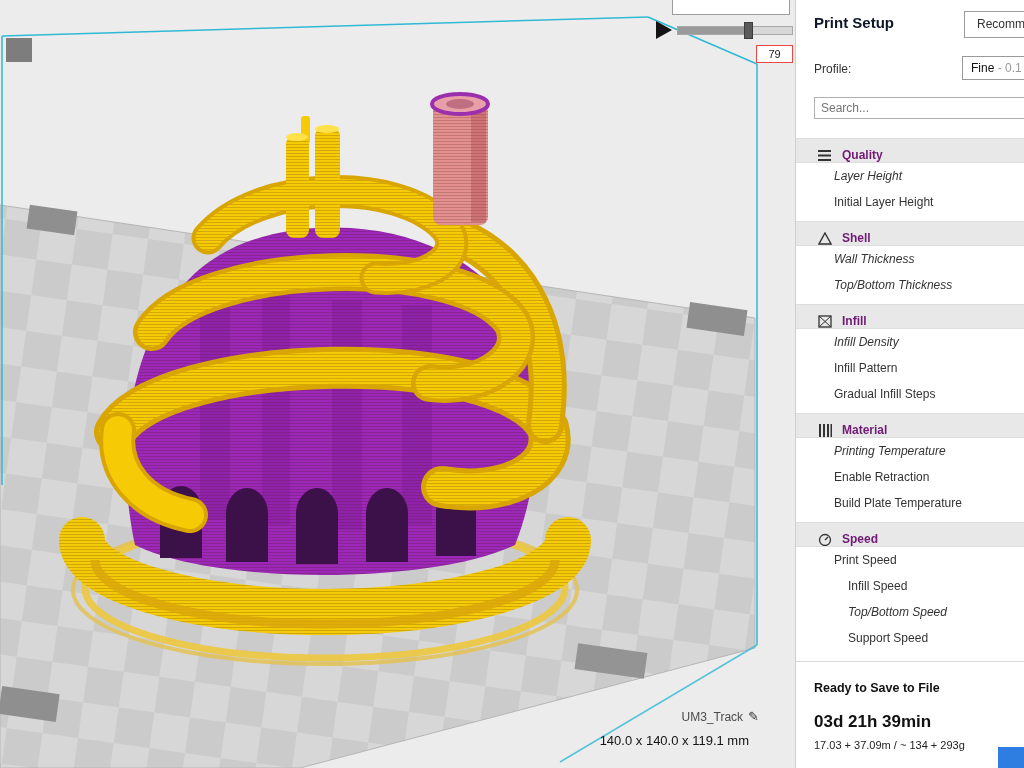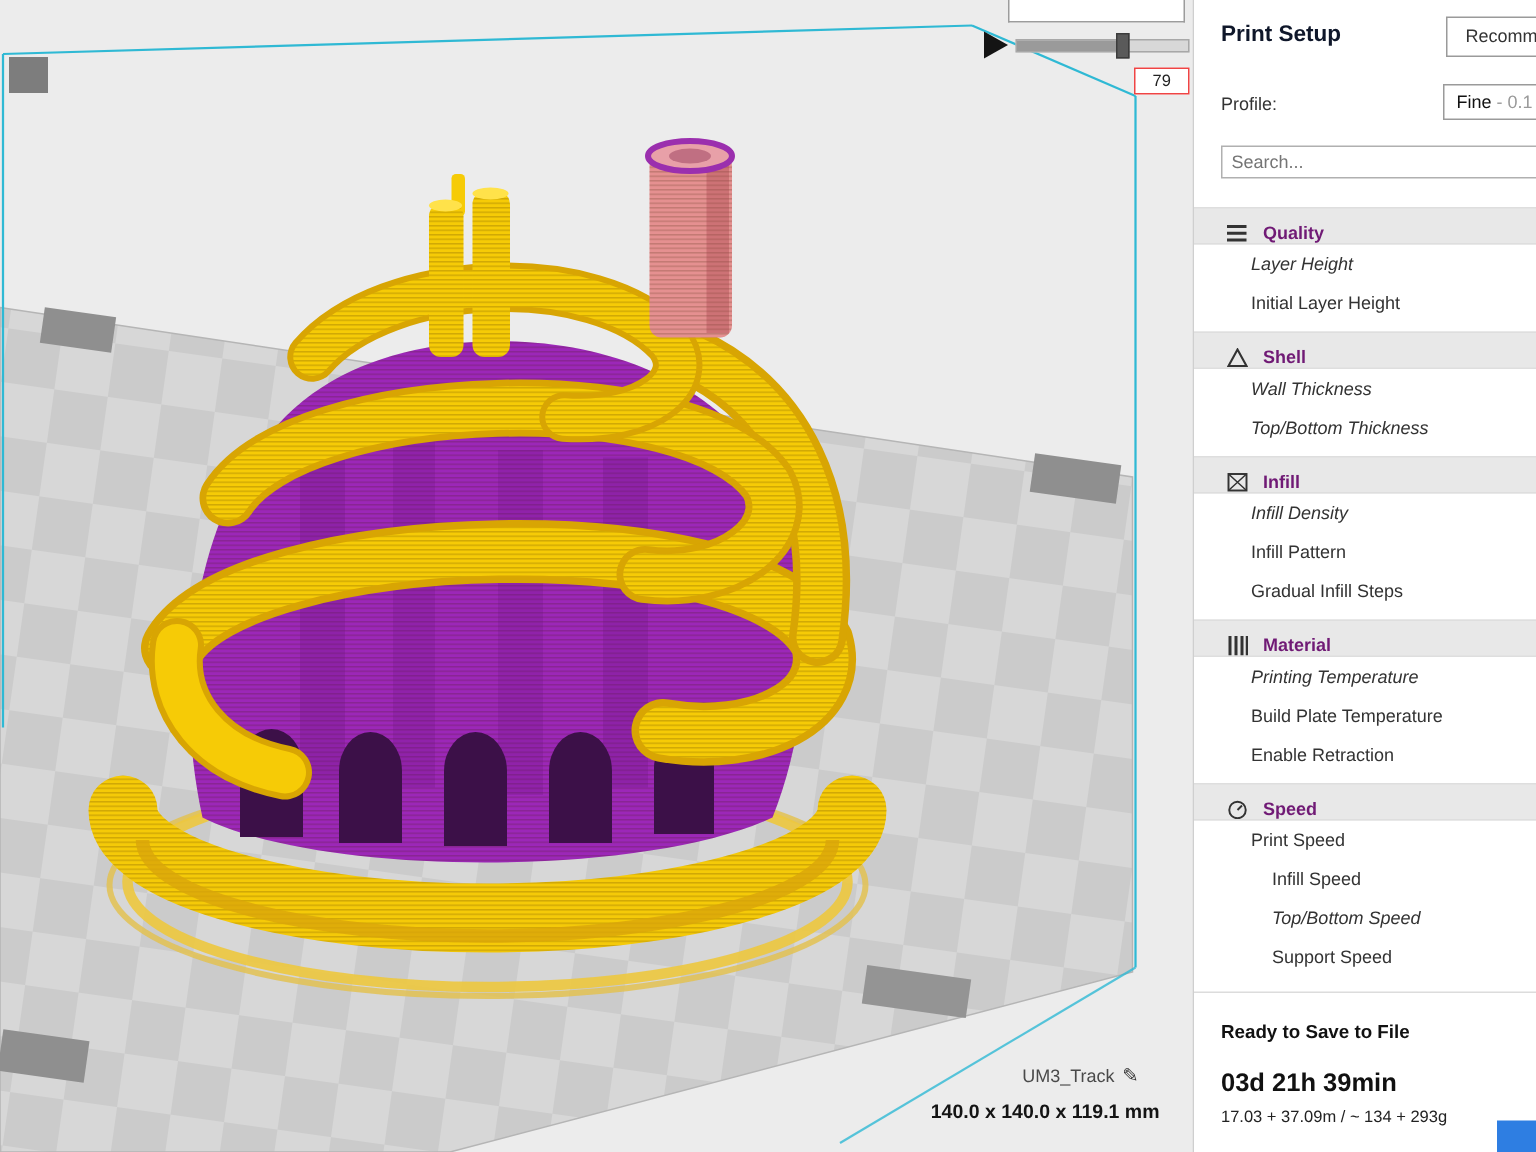--- a/index.html
+++ b/index.html
@@ -21,21 +21,21 @@
   .layer-value  { position:absolute; left:756px; top:45px; width:37px; height:18px;
         background:#fff; border:1px solid #ef4444; font-size:11px; color:#222;
         text-align:center; line-height:16px; }
   .play-btn { position:absolute; left:653px; top:20px; width:20px; height:20px;
         background:transparent; border:none; cursor:pointer; }
   .play-btn svg { display:block; }
 
   .jobname { position:absolute; right:36px; top:709px; font-size:12px; color:#4a4a4a;
         display:flex; align-items:center; gap:5px; cursor:pointer; }
   .pencil { font-size:13px; color:#333; }
-  .dims { position:absolute; right:22px; top:733px; font-size:13px; font-weight:bold; color:#141414; }
+  .dims { position:absolute; right:46px; top:733px; font-size:13px; font-weight:normal; color:#141414; }
 
   
   .panel { position:absolute; left:795px; top:0; width:229px; height:768px;
         background:#fff; border-left:1px solid #cfcfcf; overflow:hidden; }
   .ps-title { position:absolute; left:18px; top:14px; font-size:15px; font-weight:bold; color:#0f172a; }
   .mode-btn { position:absolute; left:168px; top:11px; height:27px; width:130px;
         border:1px solid #9a9a9a; background:#fff; font-size:12px; color:#333;
         text-align:left; padding-left:12px; line-height:25px; cursor:pointer;
         font-family:"Liberation Sans", sans-serif; }
   .profile-label { position:absolute; left:18px; top:62px; font-size:12px; color:#333; }
@@ -245,22 +245,22 @@
             <rect x="1" width="2" height="13"></rect>
             <rect x="5" width="2" height="13"></rect>
             <rect x="9" width="2" height="13"></rect>
             <rect x="12.5" width="1.5" height="13"></rect>
           </svg>
         </span>
         <span>Material</span>
       </div>
       <div class="cat-items">
         <div class="item-row it">Printing Temperature</div>
+        <div class="item-row">Enable Retraction</div>
         <div class="item-row">Build Plate Temperature</div>
-        <div class="item-row">Enable Retraction</div>
       </div>
       <div class="cat-row">
         <span class="icon">
           <svg viewBox="0 0 14 13">
             <circle cx="7" cy="7" r="5.5" fill="none" stroke="#333" stroke-width="1.3"></circle>
             <path d="M7 7 L10 4" stroke="#333" stroke-width="1.3"></path>
           </svg>
         </span>
         <span>Speed</span>
       </div>

